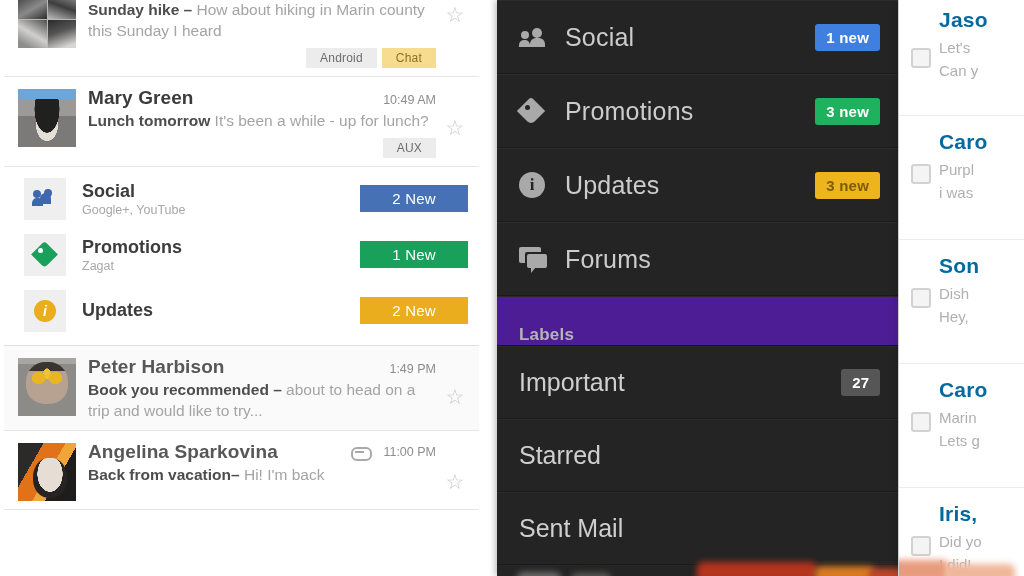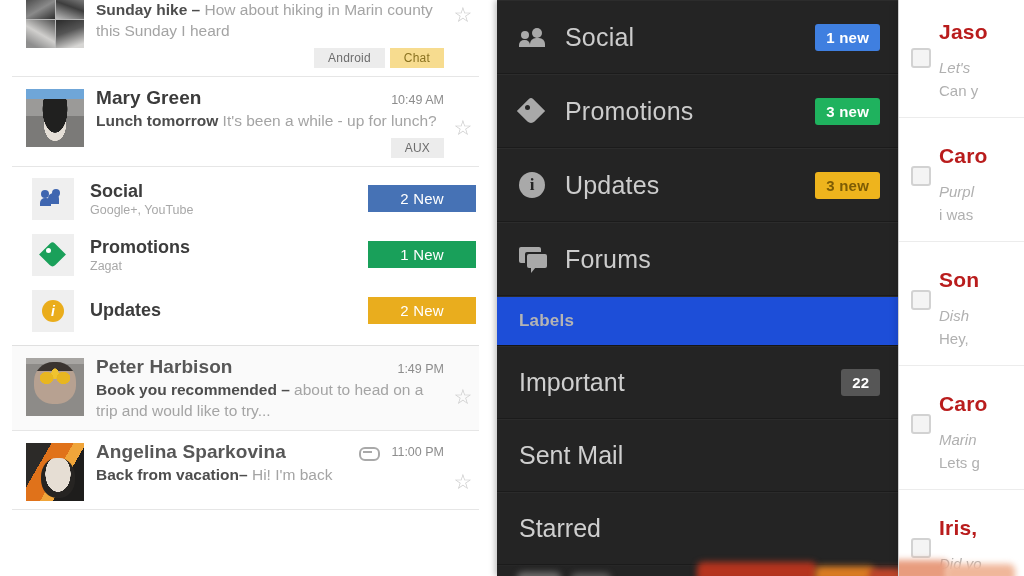--- a/index.html
+++ b/index.html
@@ -6,21 +6,21 @@
   html,body{
     width:1024px; height:576px; overflow:hidden;
     background:#ffffff;
     font-family:"Liberation Sans", sans-serif;
     -webkit-font-smoothing:antialiased;
   }
   .stage{ position:relative; width:1024px; height:576px; background:#fff; }
 
   
   .left-panel{
-    position:absolute; left:12px; top:0; width:479px; height:576px;
+    position:absolute; left:4px; top:0; width:479px; height:576px;
     background:#ffffff;
     border-right:1px solid #d8d8d8;
     overflow:hidden;
   }
   .mail-row{
     position:relative;
     display:flex; align-items:flex-start;
     padding:10px 14px 8px 14px;
     border-bottom:1px solid #e6e6e6;
     background:#ffffff;
@@ -211,22 +211,22 @@
   }
   .nav-badge{
     flex:0 0 auto; color:#fff; font-size:15px; font-weight:bold;
     padding:5px 11px; border-radius:3px; letter-spacing:.2px;
   }
   .nav-badge.blue{ background:#3f7fe0; }
   .nav-badge.green{ background:#1fb25e; }
   .nav-badge.yellow{ background:#eeb41d; color:#7d5c05; }
 
   .labels-header{
-    height:50px; display:flex; align-items:center; padding:0 22px;
-    background:#1d4ed8; border-top:1px solid #2a2a2a; border-bottom:1px solid #161616;
+    height:50px; display:flex; align-items:flex-end; padding:0 22px;
+    background:#4c1d95; border-top:1px solid #2a2a2a; border-bottom:1px solid #161616;
   }
   .labels-header span{ font-size:17px; font-weight:bold; color:#b4b4b4; letter-spacing:.2px; }
   .label-item{
     display:flex; align-items:center; justify-content:space-between;
     height:73px; padding:0 18px 0 22px;
     border-bottom:1px solid #1b1b1b; border-top:1px solid #2b2b2b;text-align:right;
   }
   .label-name{ font-size:25px; color:#cfcfcf; }
   .label-count{
     background:#565656; color:#ffffff; font-size:15px; font-weight:bold;
@@ -245,31 +245,31 @@
     position:absolute; left:898px; top:0; width:126px; height:576px;
     background:#ffffff; overflow:hidden;
     border-left:1px solid #cfcfcf;
     box-shadow:-3px 0 6px rgba(0,0,0,.10);
   }
   .r-row{
     padding:14px 0 14px 0; border-bottom:1px solid #ececec; position:relative;
     min-height:124px;
   }
   .r-sender{
-    font-size:21px; font-weight:bold; color:#b91c1c; margin-left:40px;
-    white-space:nowrap; letter-spacing:.2px;margin-top:12px;
+    font-size:21px; font-weight:bold; color:#0369a1; margin-left:40px;
+    white-space:nowrap; letter-spacing:.2px;
   }
   .r-check{
     position:absolute; left:12px; top:48px; width:20px; height:20px;
     border:2px solid #d2d2d2; border-radius:3px; background:#f4f4f4;
   }
   .r-line{
     font-size:15px; color:#b0b0b0; margin-left:40px; white-space:nowrap; line-height:1.55;
   }
-  .r-line.first{ margin-top:12px;font-style:italic; }
+  .r-line.first{ margin-top:4px; }
 </style>
 </head>
 <body>
 
 <div class="stage">
 
   <div class="left-panel">
 
     <div class="mail-row" style="padding-top:0;">
       <div class="avatar grid4" style="margin-top:-10px;">
@@ -436,29 +436,29 @@
       </div>
       <div class="nav-label">Forums</div>
     </div>
 
     <div class="labels-header">
       <span>Labels</span>
     </div>
 
     <div class="label-item">
       <div class="label-name">Important</div>
-      <div class="label-count">22</div>
+      <div class="label-count">27</div>
+    </div>
+
+    <div class="label-item">
+      <div class="label-name">Starred</div>
     </div>
 
     <div class="label-item">
       <div class="label-name">Sent Mail</div>
-    </div>
-
-    <div class="label-item">
-      <div class="label-name">Starred</div>
     </div>
 
     <div class="label-item cut">
       
     </div>
 
     <div class="blur-art">
       <i style="left:200px; width:120px; height:20px; background:#b5341e;"></i>
       <i style="left:318px; width:60px;  height:16px; background:#d97b22;"></i>
       <i style="left:372px; width:40px;  height:14px; background:#c0452a;"></i>

